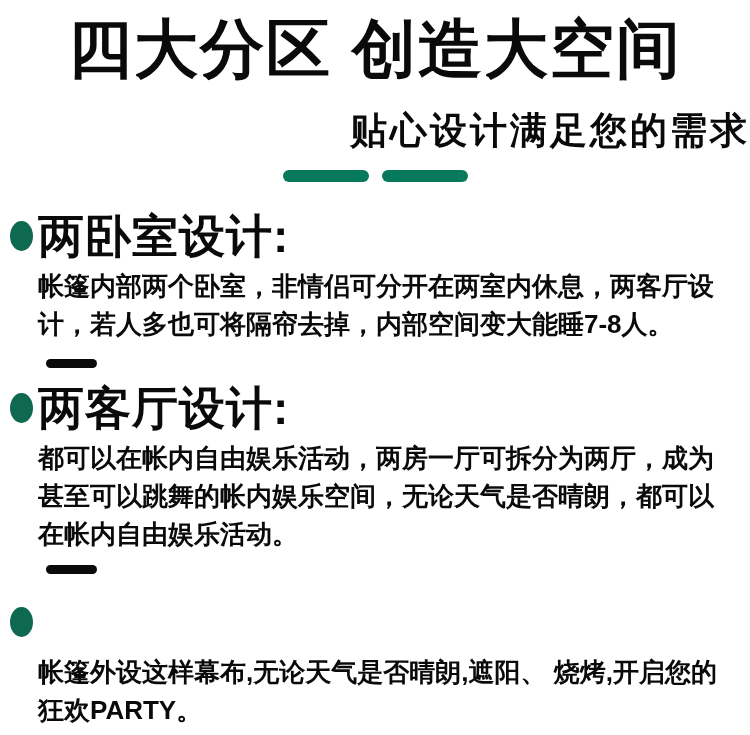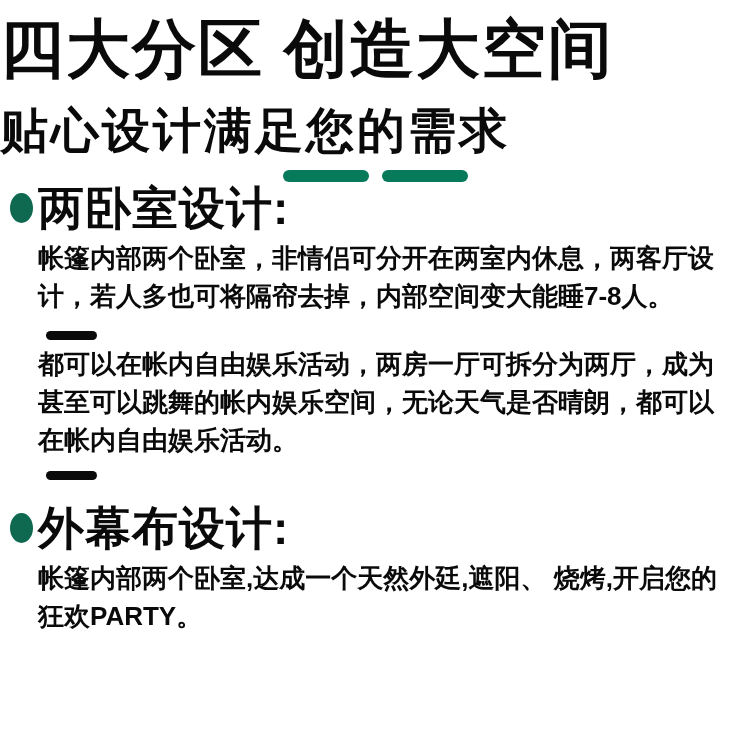--- a/index.html
+++ b/index.html
@@ -7,31 +7,31 @@
     position: relative;
     width: 750px;
     height: 735px;
     background: var(--bg, #ffffff);
     overflow: hidden;
     font-family: "Liberation Sans", "DejaVu Sans", sans-serif;
     color: var(--text, #0a0a0a);
   }
   .page-title {
     margin-top: 14px;
-    text-align: left;
+    text-align: center;
     font-size: 64px;
     font-weight: 900;
     line-height: 70px;
     letter-spacing: 2px;
     white-space: nowrap;
   }
   .page-subtitle {
     margin-top: 24px;
-    text-align: left;
-    font-size: 48px;
+    text-align: right;
+    font-size: 37px;
     font-weight: 700;
     line-height: 46px;
     letter-spacing: 3px;
     white-space: nowrap;
   }
   .accent-dashes {
     margin-top: 16px;
     display: flex;
     justify-content: center;
     gap: 13px;
@@ -42,21 +42,21 @@
     border-radius: 6px;
     background: var(--accent-green, #087a5c);
   }
   .content { padding: 0 10px; }
   .section-head {
     display: flex;
     align-items: center;
     gap: 5px;
     height: 52px;
   }
-  .mt-s1 { }
+  .mt-s1 { margin-top: 28px; }
   .mt-s2 { margin-top: 14px; }
   .mt-s3 { margin-top: 22px; }
   .bullet {
     flex: none;
     width: 23px;
     height: 30px;
     border-radius: 50%;
     background: var(--bullet-green, #0e6950);
   }
   .section-heading {
@@ -105,27 +105,30 @@
       <div class="section-head mt-s1">
         <span class="bullet"></span>
         <span class="section-heading">两卧室设计:</span>
       </div>
       <div class="section-body">帐篷内部两个卧室，非情侣可分开在两室内休息，两客厅设计，若人多也可将隔帘去掉，内部空间变大能睡7-8人。</div>
     </section>
 
     <div class="divider-dash divider-1"></div>
 
     <section>
+      <div class="section-head mt-s2">
+        <span class="bullet"></span>
+        <span class="section-heading">两客厅设计:</span>
+      </div>
       <div class="section-body">都可以在帐内自由娱乐活动，两房一厅可拆分为两厅，成为甚至可以跳舞的帐内娱乐空间，无论天气是否晴朗，都可以在帐内自由娱乐活动。</div>
     </section>
 
     <div class="divider-dash divider-2"></div>
 
     <section>
       <div class="section-head mt-s3">
         <span class="bullet"></span>
-        <span class="section-heading">外幕布设计:</span>
       </div>
-      <div class="section-body">帐篷内部两个卧室,达成一个天然外廷,遮阳、 烧烤,开启您的狂欢PARTY。</div>
+      <div class="section-body">帐篷外设这样幕布,无论天气是否晴朗,遮阳、 烧烤,开启您的狂欢PARTY。</div>
     </section>
 
   </div>
 </div>
 
 </body></html>

